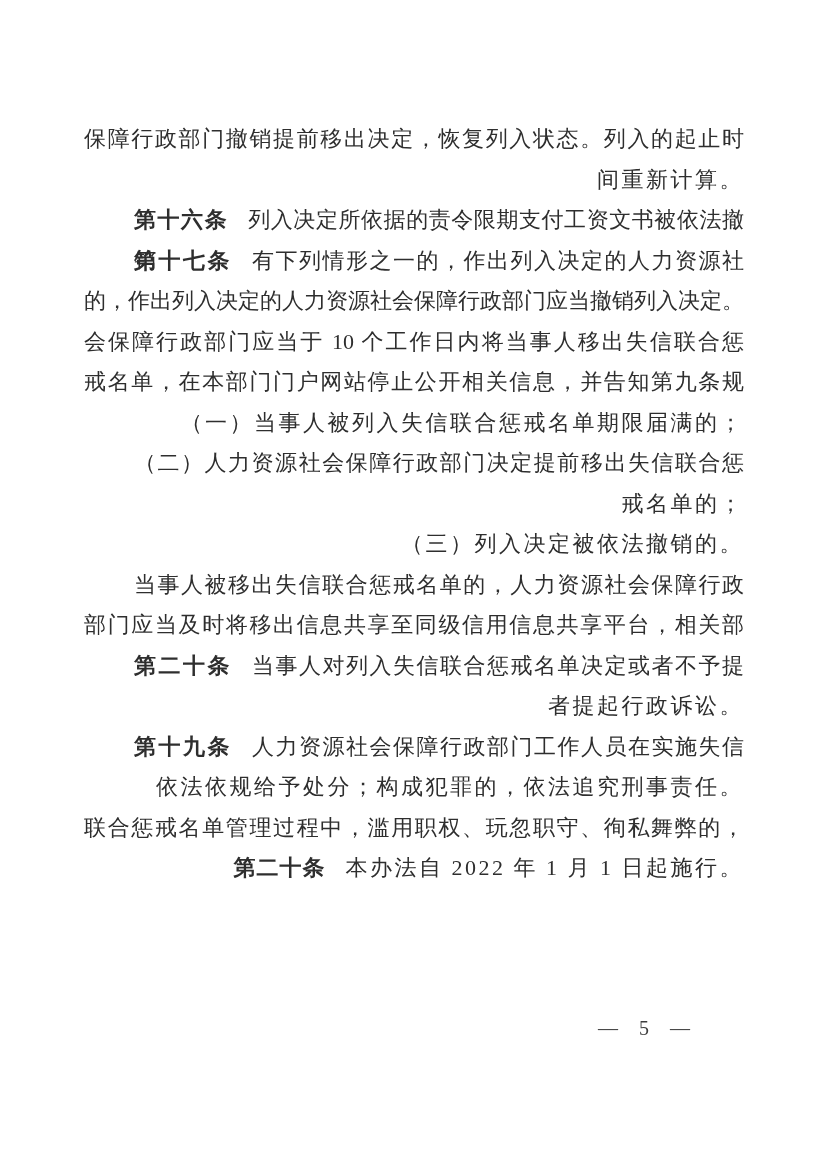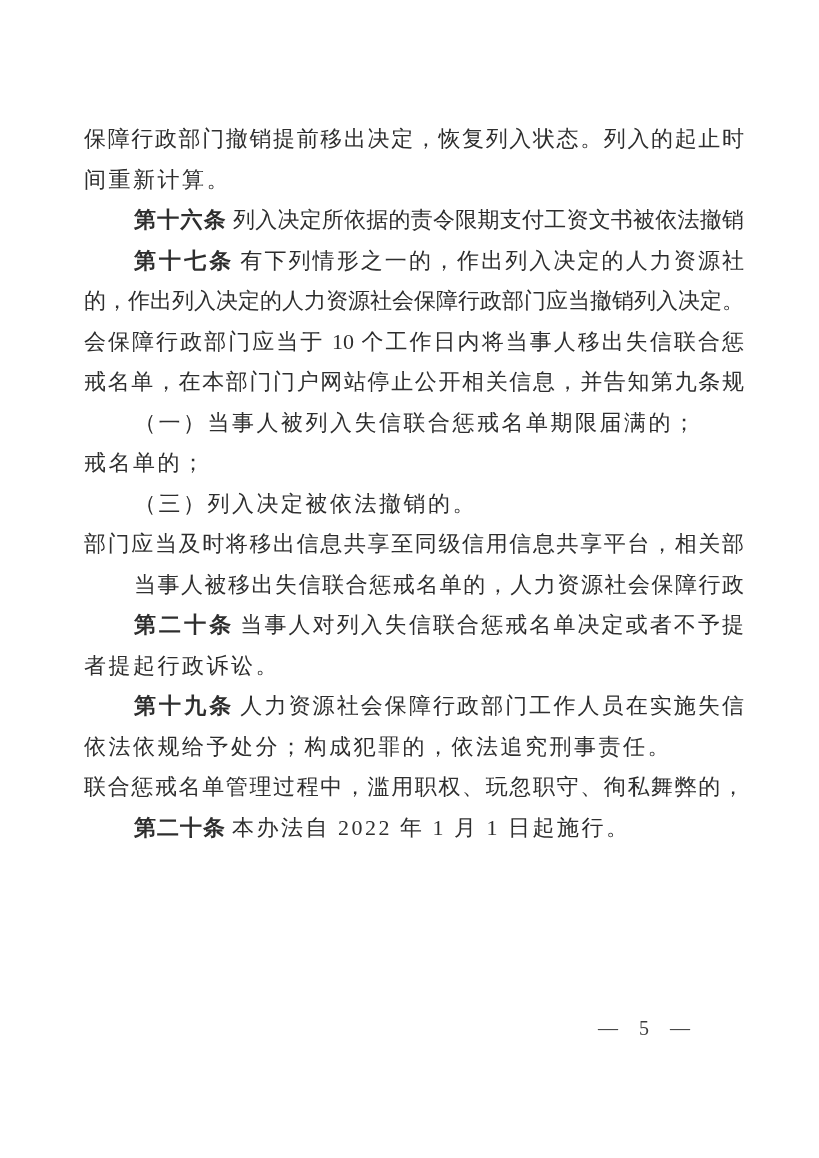--- a/index.html
+++ b/index.html
@@ -31,32 +31,32 @@
     white-space: normal;
     color: #2e2e2e;
   }
   
   .just {
     text-align: justify;
     text-align-last: justify;
   }
   
   .end {
-    text-align: left;
+    text-align: right;
     letter-spacing: 2.5px;
   }
   
   .indent {
     padding-left: 50px;
   }
   
   .head {
     font-family: "Liberation Sans", "DejaVu Sans", sans-serif;
     font-weight: 700;
-    margin-right: 6px;
+    margin-right: 20px;
     letter-spacing: 1px;
   }
   .pagenum {
     position: absolute;
     top: 1016px;
     right: 126px;
     font-size: 20px;
     line-height: 24px;
     color: #3d3d3d;
     letter-spacing: 3px;
@@ -74,25 +74,26 @@
     <p class="ln end"><span>间重新计算。</span></p>
 
     <p class="ln just indent"><span class="head">第十六条</span><span>列入决定所依据的责令限期支付工资文书被依法撤销</span></p>
     <p class="ln just indent"><span class="head">第十七条</span><span>有下列情形之一的，作出列入决定的人力资源社</span></p>
 
     <p class="ln just"><span>的，作出列入决定的人力资源社会保障行政部门应当撤销列入决定。</span></p>
     <p class="ln just"><span>会保障行政部门应当于 10 个工作日内将当事人移出失信联合惩</span></p>
     <p class="ln just"><span>戒名单，在本部门门户网站停止公开相关信息，并告知第九条规</span></p>
 
     <p class="ln end indent"><span>（一）当事人被列入失信联合惩戒名单期限届满的；</span></p>
+    <p class="ln just indent"><span>（二）人力资源社会保障行政部门决定提前移出失信联合惩</span></p>
     <p class="ln end"><span>戒名单的；</span></p>
     <p class="ln end indent"><span>（三）列入决定被依法撤销的。</span></p>
 
+    <p class="ln just indent"><span>当事人被移出失信联合惩戒名单的，人力资源社会保障行政</span></p>
     <p class="ln just"><span>部门应当及时将移出信息共享至同级信用信息共享平台，相关部</span></p>
-    <p class="ln just indent"><span>当事人被移出失信联合惩戒名单的，人力资源社会保障行政</span></p>
 
     <p class="ln just indent"><span class="head">第二十条</span><span>当事人对列入失信联合惩戒名单决定或者不予提</span></p>
     <p class="ln end"><span>者提起行政诉讼。</span></p>
 
     <p class="ln just indent"><span class="head">第十九条</span><span>人力资源社会保障行政部门工作人员在实施失信</span></p>
     <p class="ln end"><span>依法依规给予处分；构成犯罪的，依法追究刑事责任。</span></p>
     <p class="ln just"><span>联合惩戒名单管理过程中，滥用职权、玩忽职守、徇私舞弊的，</span></p>
 
     <p class="ln end indent"><span class="head">第二十条</span><span>本办法自 2022 年 1 月 1 日起施行。</span></p>
 

